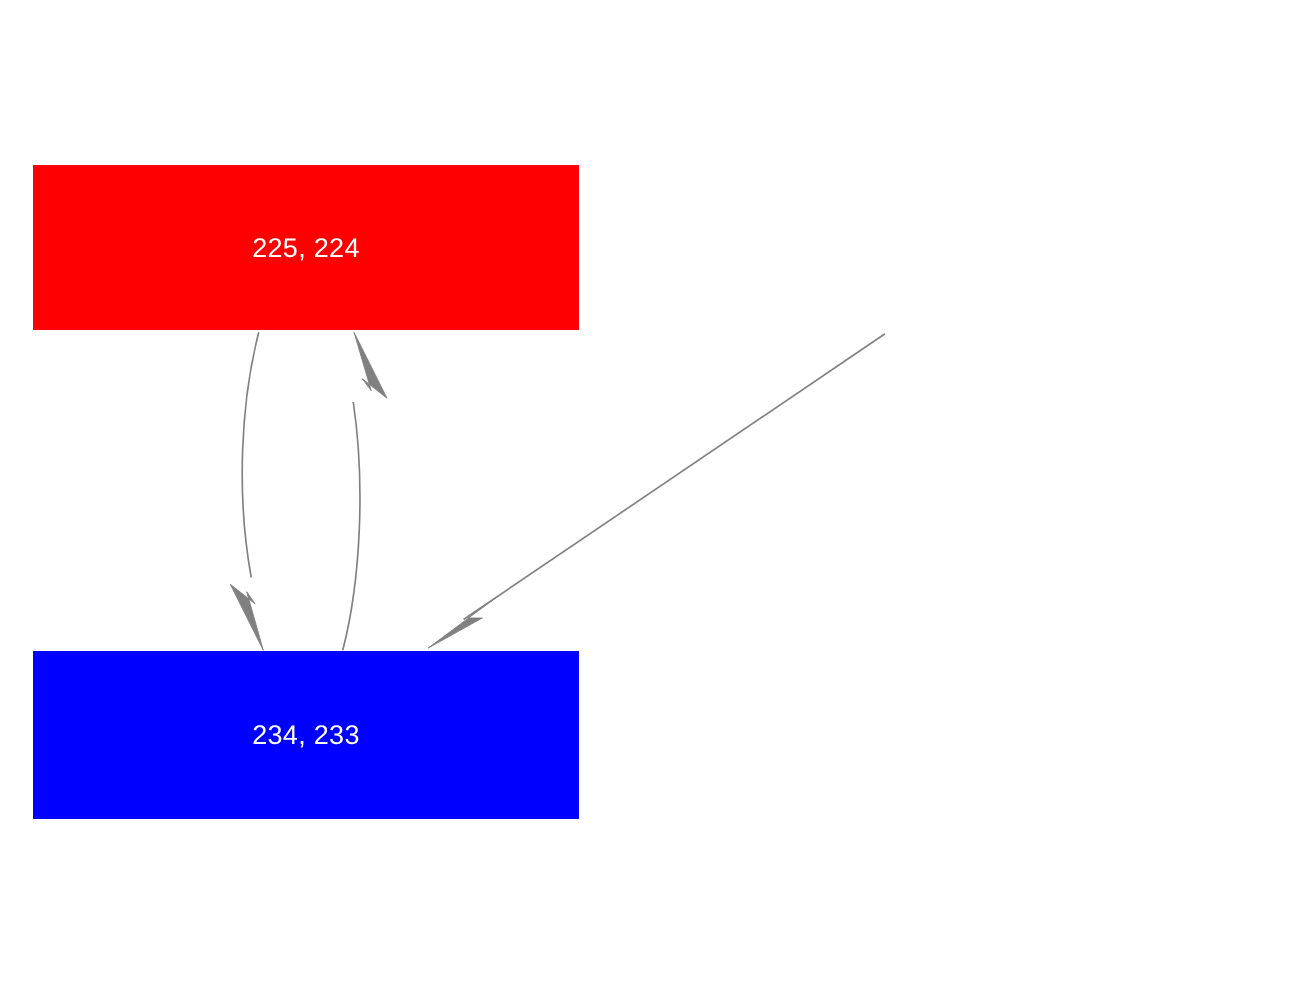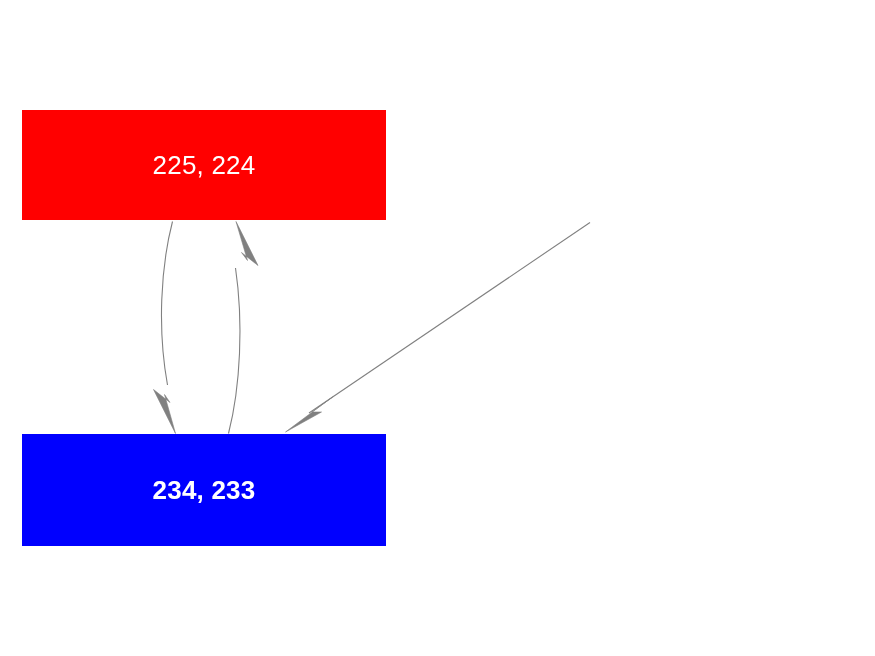--- a/index.html
+++ b/index.html
@@ -19,21 +19,21 @@
     overflow: hidden;
   }
   .node {
     position: absolute;
     display: flex;
     align-items: center;
     justify-content: center;
     box-sizing: border-box;
     color: #ffffff;
     font-family: "Liberation Sans", sans-serif;
-    font-size: 26px;
+    font-size: 18px;
     font-weight: 400;
     letter-spacing: 0.2px;
     line-height: 1;
     user-select: none;
   }
   .node-label {
     pointer-events: none;
   }
   #node-a {
     left: 22px;
@@ -48,21 +48,20 @@
     width: 365px;
     height: 110px;
     background: #ff0000;
   }
   #node-c {
     left: 22px;
     top: 434px;
     width: 364px;
     height: 112px;
     background: #0000ff;
-    font-weight: bold;
   }
   #edges {
     position: absolute;
     left: 0;
     top: 0;
     width: 875px;
     height: 656px;
     pointer-events: none;
   }
   .edge-line {

